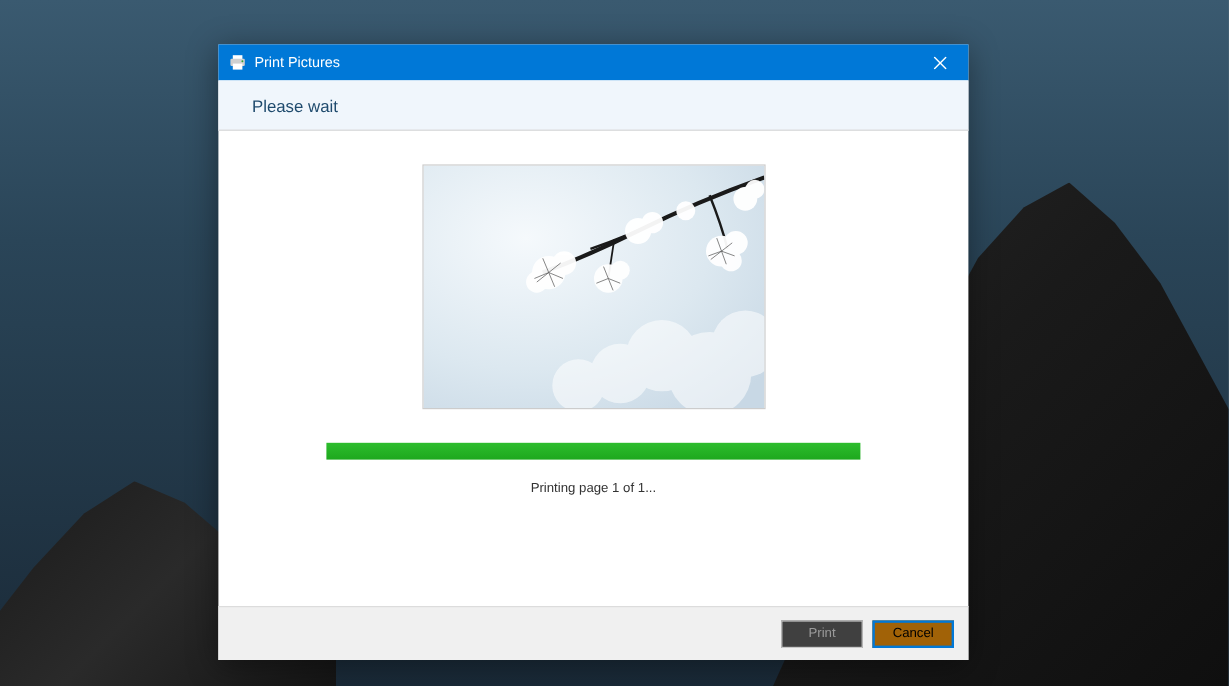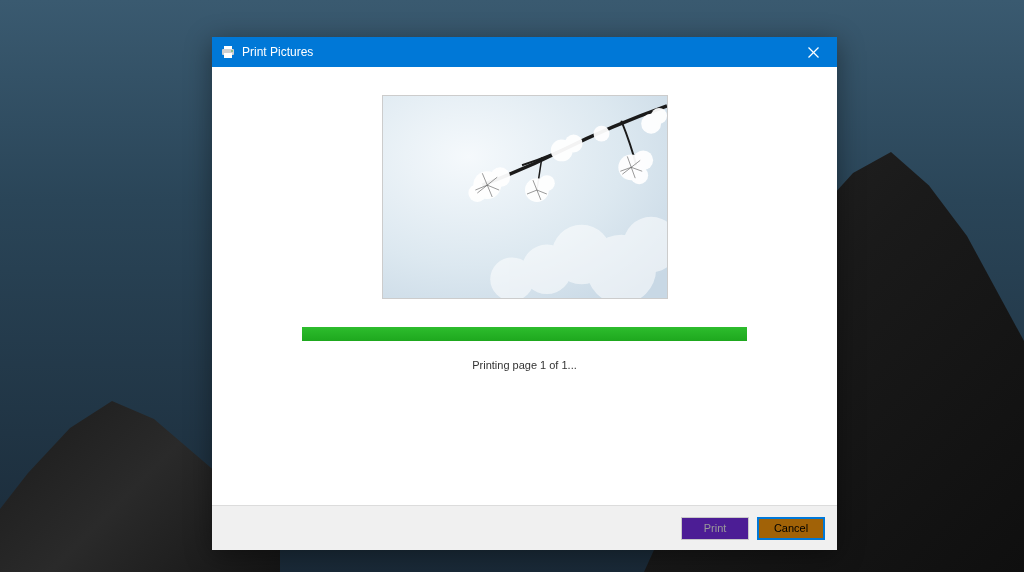--- a/index.html
+++ b/index.html
@@ -38,21 +38,21 @@
       bottom: 0;
       right: 0;
       width: 380px;
       height: 420px;
       background: linear-gradient(135deg, #252525 0%, #1a1a1a 40%, #0f0f0f 100%);
       clip-path: polygon(0 100%, 15% 70%, 30% 40%, 45% 15%, 55% 5%, 65% 0%, 75% 8%, 85% 20%, 100% 45%, 100% 100%);
     }
     
     .dialog {
       position: absolute;
-      left: 212px;
+      left: 182px;
       top: 37px;
       width: 625px;
       height: 513px;
       background: #ffffff;
       box-shadow: 0 5px 25px rgba(0,0,0,0.4);
       display: flex;
       flex-direction: column;
     }
     
     .title-bar {
@@ -167,21 +167,21 @@
       font-family: inherit;
       border: 1px solid #adadad;
       background: #e1e1e1;
       cursor: pointer;
       padding: 0 12px;
     }
     
     .btn:disabled {
       color: #9a9a9a;
       cursor: default;
-      background: #4c1d95;
+      background: #404040;
       border-color: #c8c8c8;
     }
     
     .btn.default {
       border: 2px solid #0078d7;
       background: #a16207;
       color: #000000;
     }
   </style>
 </head>
@@ -205,20 +205,23 @@
     </span>
     <span class="title-text">Print Pictures</span>
     <div class="close-btn">
       <svg width="11" height="11" viewBox="0 0 11 11">
         <line x1="0.5" y1="0.5" x2="10.5" y2="10.5"></line>
         <line x1="10.5" y1="0.5" x2="0.5" y2="10.5"></line>
       </svg>
     </div>
   </div>
 
+  <div class="subtitle-bar">
+    <span class="subtitle-text">Please wait</span>
+  </div>
 
   <div class="content-area">
 
     <div class="preview-image">
       <svg viewBox="0 0 286 204" preserveAspectRatio="none">
         <defs>
           <radialGradient id="sky" cx="30%" cy="30%" r="90%">
             <stop offset="0%" stop-color="#f5f9fc"></stop>
             <stop offset="60%" stop-color="#dce8f0"></stop>
             <stop offset="100%" stop-color="#c8d8e5"></stop>

